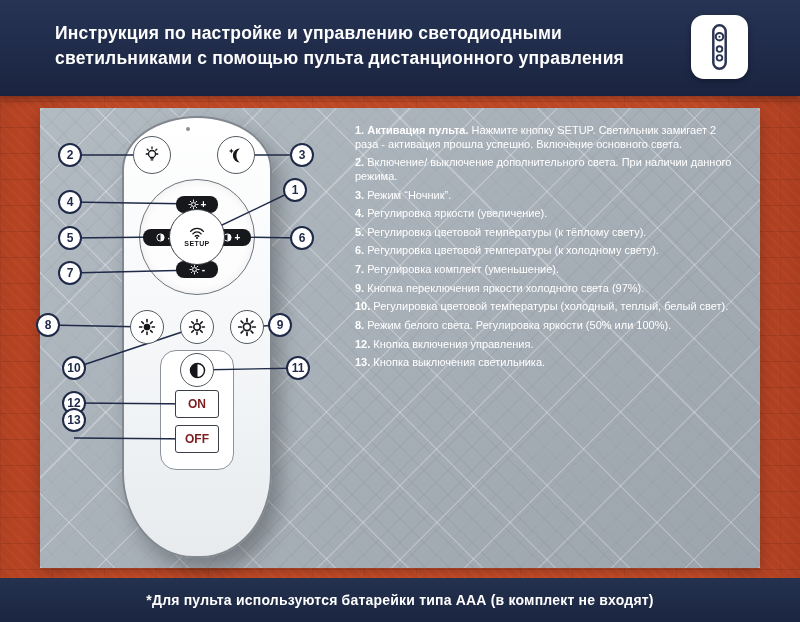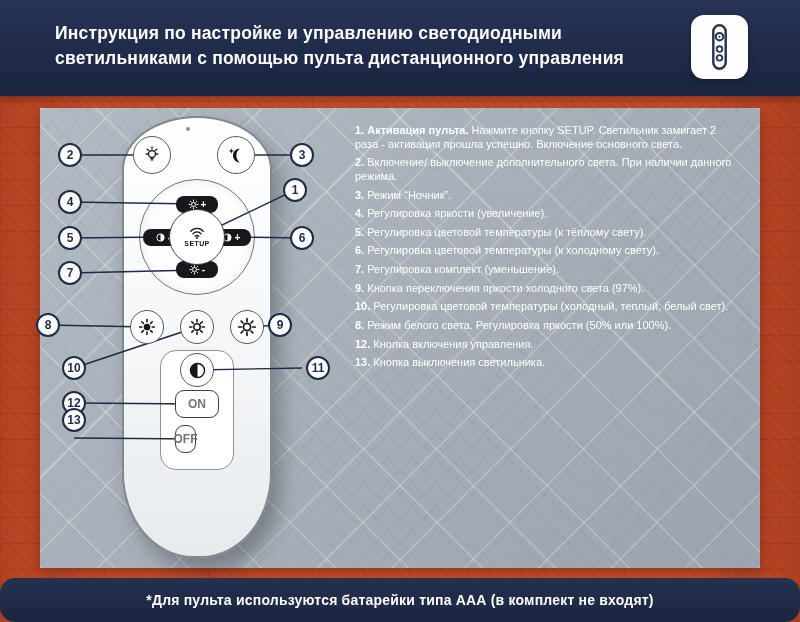--- a/index.html
+++ b/index.html
@@ -21,21 +21,21 @@
   .panel{position:absolute;left:40px;top:108px;width:720px;height:460px;z-index:1;
     background-color:#a9b2bb;
     background-image:
       linear-gradient(135deg, rgba(255,255,255,0.10), rgba(0,0,0,0.08)),
       repeating-linear-gradient(45deg, rgba(255,255,255,0.28) 0 1.5px, transparent 1.5px 52px),
       repeating-linear-gradient(-45deg, rgba(255,255,255,0.28) 0 1.5px, transparent 1.5px 52px),
       repeating-linear-gradient(45deg, rgba(0,0,0,0.04) 0 1px, transparent 1px 17px),
       repeating-linear-gradient(-45deg, rgba(0,0,0,0.04) 0 1px, transparent 1px 17px);
     box-shadow:0 5px 16px rgba(0,0,0,0.3);}
   .footer{position:absolute;left:0;top:578px;width:800px;height:44px;
-    background:linear-gradient(180deg,#24324f,#1a2540);display:flex;align-items:center;justify-content:center;z-index:5;border-radius:15px;}
+    background:linear-gradient(180deg,#24324f,#1a2540);display:flex;align-items:center;justify-content:center;z-index:5;}
   .footer-text{color:#fff;font-weight:bold;font-size:14px;letter-spacing:0.2px;}
 
   .lines{position:absolute;left:0;top:0;z-index:2;pointer-events:none;}
   .remote-body{position:absolute;left:122px;top:116px;width:150px;height:442px;box-sizing:border-box;
     background:linear-gradient(180deg,#ffffff 0%,#f4f6f8 55%,#e7ebee 100%);
     border:2px solid #82888f;border-radius:76px 76px 72px 72px / 54px 54px 86px 86px;
     box-shadow:8px 12px 20px rgba(0,0,0,0.28);z-index:1;}
   .led{position:absolute;left:186px;top:127px;width:4px;height:4px;border-radius:50%;background:#8a9097;z-index:3;}
   .pad{position:absolute;left:139px;top:179px;width:116px;height:116px;box-sizing:border-box;
     background:#fdfdfe;border:1.6px solid #6f757c;border-radius:50%;
@@ -44,22 +44,22 @@
     display:flex;align-items:center;justify-content:center;z-index:3;color:#15151a;}
   .pill{position:absolute;box-sizing:border-box;background:#17181c;border-radius:8px;color:#fff;
     display:flex;align-items:center;justify-content:center;gap:2px;z-index:3;}
   .pill .sign{font-size:10px;font-weight:bold;line-height:1;}
   .setup{position:absolute;left:169px;top:209px;width:56px;height:56px;box-sizing:border-box;background:#fff;
     border:1.6px solid #3a3f45;border-radius:50%;display:flex;flex-direction:column;align-items:center;
     justify-content:center;gap:1px;color:#15151a;z-index:3;}
   .setup .lbl{font-size:7px;font-weight:bold;letter-spacing:0.4px;}
   .bottom-panel{position:absolute;left:160px;top:350px;width:74px;height:120px;box-sizing:border-box;
     background:#fff;border:1.6px solid #8d939a;border-radius:16px;z-index:1;}
-  .softkey{position:absolute;box-sizing:border-box;background:#fff;border:1.6px solid #3a3f45;border-radius:9px;
-    display:flex;align-items:center;justify-content:center;font-weight:bold;font-size:12px;color:#737373;z-index:3;}
+  .softkey{position:absolute;box-sizing:border-box;background:#fff;border:1.6px solid #3a3f45;border-radius:3px;
+    display:flex;align-items:center;justify-content:center;font-weight:bold;font-size:12px;color:#7f1d1d;z-index:3;}
   .callout{position:absolute;width:24px;height:24px;box-sizing:border-box;background:#fff;border:2px solid #1e2a47;
     border-radius:50%;display:flex;align-items:center;justify-content:center;font-size:12px;font-weight:bold;
     color:#1e2a47;z-index:4;}
   .instructions{position:absolute;left:355px;top:124px;width:378px;color:#fff;font-size:11px;
     line-height:1.24;z-index:3;}
   .ins{margin-bottom:5px;}
   .ins .n{font-weight:bold;}
 </style>
 </head>
 <body>
@@ -229,33 +229,33 @@
       </svg>
   </div>
 
   <div class="bottom-panel"></div>
   <div class="round-btn" style="left:180px;top:353px;width:34px;height:34px">
     <svg width="19" height="19" viewBox="0 0 20 20">
         <use href="#i-contrast"></use>
       </svg>
   </div>
   <div class="softkey" style="left:175px;top:390px;width:44px;height:28px">ON</div>
-  <div class="softkey" style="left:175px;top:425px;width:21px;height:28px">OFF</div>
+  <div class="softkey" style="left:175px;top:425px;width:44px;height:28px">OFF</div>
 
   <div class="callout" style="left:283px;top:178px">1</div>
   <div class="callout" style="left:58px;top:143px">2</div>
   <div class="callout" style="left:290px;top:143px">3</div>
   <div class="callout" style="left:58px;top:190px">4</div>
   <div class="callout" style="left:58px;top:226px">5</div>
   <div class="callout" style="left:290px;top:226px">6</div>
   <div class="callout" style="left:58px;top:261px">7</div>
   <div class="callout" style="left:36px;top:313px">8</div>
   <div class="callout" style="left:268px;top:313px">9</div>
   <div class="callout" style="left:62px;top:356px">10</div>
-  <div class="callout" style="left:306px;top:356px">11</div>
+  <div class="callout" style="left:286px;top:356px">11</div>
   <div class="callout" style="left:62px;top:391px">12</div>
   <div class="callout" style="left:62px;top:408px">13</div>
 
   <div class="instructions">
     <div class="ins"><span class="n">1.</span> <span class="n">Активация пульта.</span> <span>Нажмите кнопку SETUP. Светильник замигает 2 раза - активация прошла успешно. Включение основного света.</span></div>
     <div class="ins"><span class="n">2.</span> <span>Включение/ выключение дополнительного света. При наличии данного режима.</span></div>
     <div class="ins"><span class="n">3.</span> <span>Режим “Ночник”.</span></div>
     <div class="ins"><span class="n">4.</span> <span>Регулировка яркости (увеличение).</span></div>
     <div class="ins"><span class="n">5.</span> <span>Регулировка цветовой температуры (к тёплому свету).</span></div>
     <div class="ins"><span class="n">6.</span> <span>Регулировка цветовой температуры (к холодному свету).</span></div>

